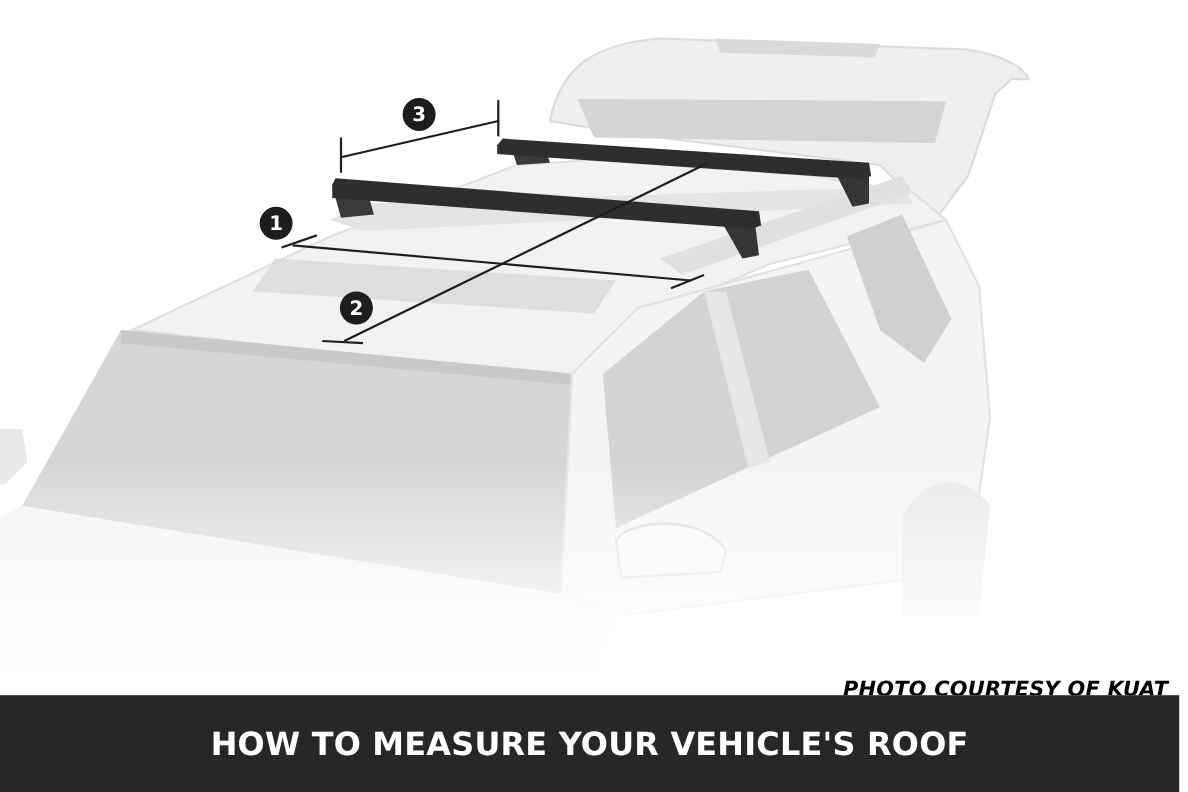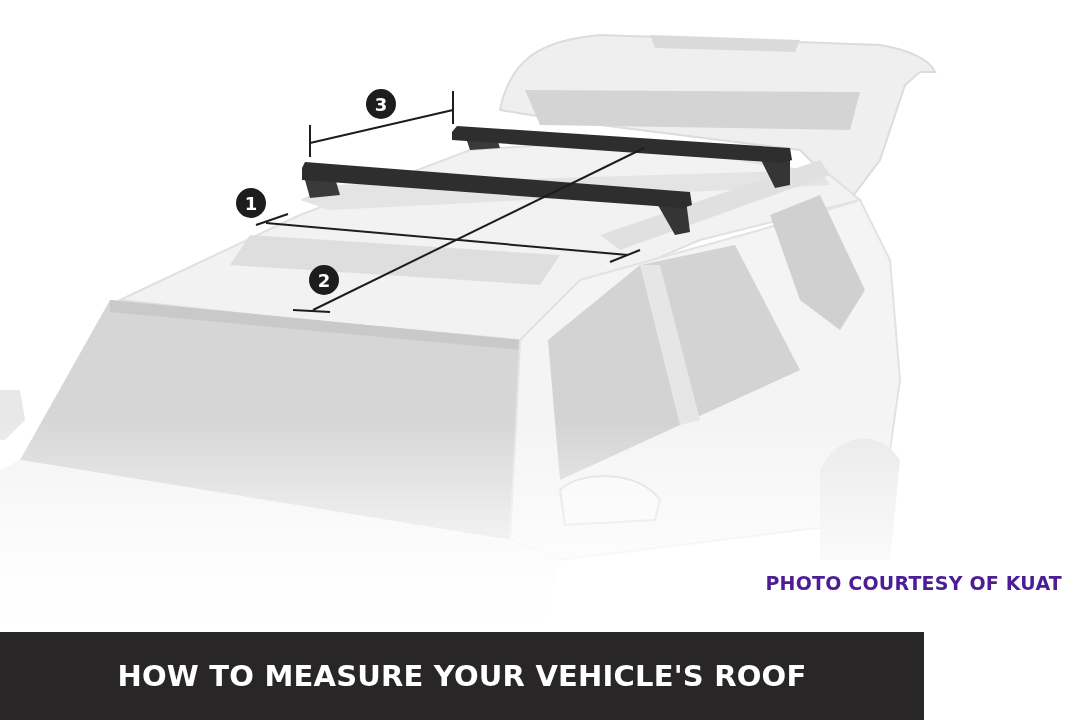--- a/index.html
+++ b/index.html
@@ -1,20 +1,20 @@
 <!DOCTYPE html>
 <html><head>
 <meta charset="utf-8">
 <style>
   html, body { margin:0; padding:0; }
   body { width:1080px; height:720px; overflow:hidden; background:#ffffff; font-family:"DejaVu Sans", sans-serif; position:relative; }
   .scene { position:absolute; left:0; top:0; width:1080px; height:632px; background:#ffffff; overflow:hidden; }
   .scene svg { position:absolute; left:0; top:0; }
-  .credit { position:absolute; right:18px; top:572px; font-family:"DejaVu Sans", sans-serif; font-weight:bold; font-size:19px; color:#4c1d95; letter-spacing:0.2px; }
-  .banner { position:absolute; left:0; top:632px; width:924px; height:88px; background:#282627; display:flex; align-items:center; justify-content:center; }
+  .credit { position:absolute; right:18px; top:616px; font-family:"DejaVu Sans", sans-serif; font-weight:bold; font-style:italic; font-size:19px; color:#000000; letter-spacing:0.2px; }
+  .banner { position:absolute; left:0; top:632px; width:1072px; height:88px; background:#282627; display:flex; align-items:center; justify-content:center; }
   .banner-title { color:#ffffff; font-family:"DejaVu Sans", sans-serif; font-weight:bold; font-size:29px; letter-spacing:0.2px; }
   .marker { position:absolute; width:30px; height:30px; border-radius:50%; background:#1d1d1d; color:#ffffff; font-family:"DejaVu Sans", sans-serif; font-weight:bold; font-size:18px; display:flex; align-items:center; justify-content:center; }
   .fade { position:absolute; left:0; top:420px; width:1080px; height:212px; background:linear-gradient(to bottom, rgba(255,255,255,0) 0%, rgba(255,255,255,0.85) 70%, #ffffff 100%); }
 </style>
 </head>
 <body>
 
 <div class="scene">
   <svg width="1080" height="632" viewBox="0 0 1080 632">
 

